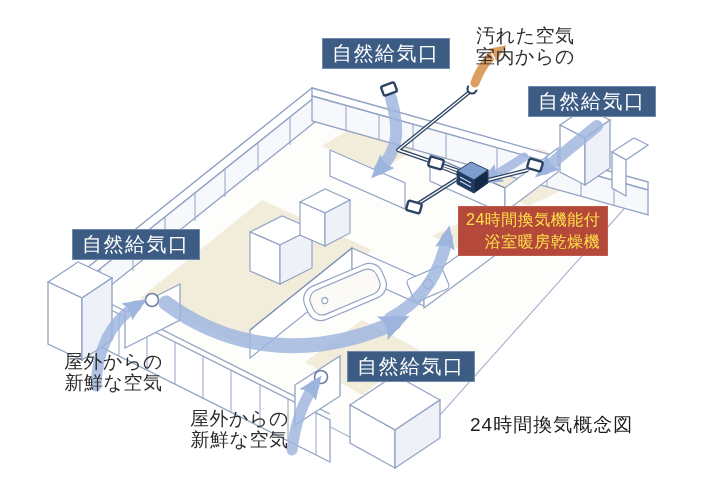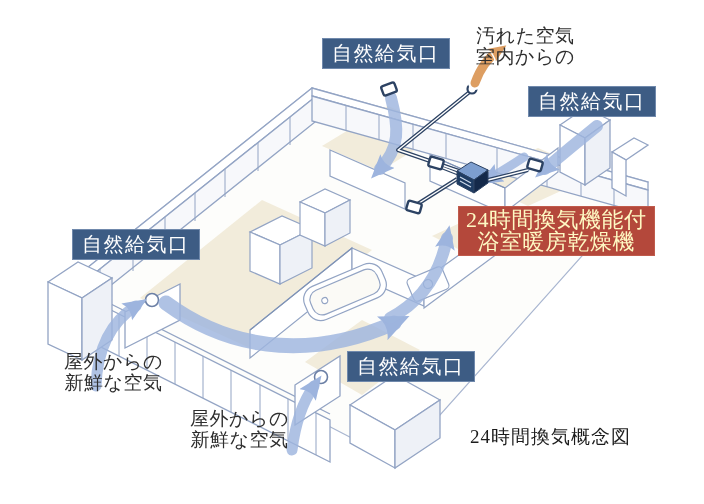--- a/index.html
+++ b/index.html
@@ -1,43 +1,43 @@
 <!DOCTYPE html>
 <html lang="ja"><head>
 <meta charset="utf-8">
 <style>
   html,body{margin:0;padding:0;background:#fff;}
   .stage{
     position:relative;
     width:704px;height:504px;
     background:#ffffff;
     overflow:hidden;
-    font-family:Liberation Serif, serif;
+    font-family:Liberation Sans, sans-serif;
   }
   .stage svg{position:absolute;left:0;top:0;}
   .lbl{
     position:absolute;
     white-space:nowrap;
   }
   .navy{
     background:#3d5c84;
     color:#fff;
     font-size:20px;
     line-height:25px;
     padding:2px 9px;
     letter-spacing:1.5px;
     border:1px solid #7089ac;
   }
   .red{
     background:#b4483b;
-    color:#fef9c3;
-    font-size:22px;
+    color:#fde047;
+    font-size:16px;
     line-height:22px;
     padding:2px 7px;
-    text-align:center;
+    text-align:right;
     letter-spacing:0.5px;
     border:1px solid #c05b4c;
   }
   .txt{
     position:absolute;
     font-size:19px;
     line-height:20.5px;
     color:#2e2e2e;
     letter-spacing:0.5px;
     white-space:nowrap;
@@ -236,15 +236,15 @@
   <div class="txt" style="left:190px;top:409px">
     <div>屋外からの</div>
     <div>新鮮な空気</div>
   </div>
 
   <div class="lbl red" style="left:458px;top:206px">
     <div>24時間換気機能付</div>
     <div>浴室暖房乾燥機</div>
   </div>
 
-  <div class="caption" style="left:470px;top:424px">24時間換気概念図</div>
+  <div class="caption" style="left:470px;top:412px">24時間換気概念図</div>
 
 </div>
 
 </body></html>

